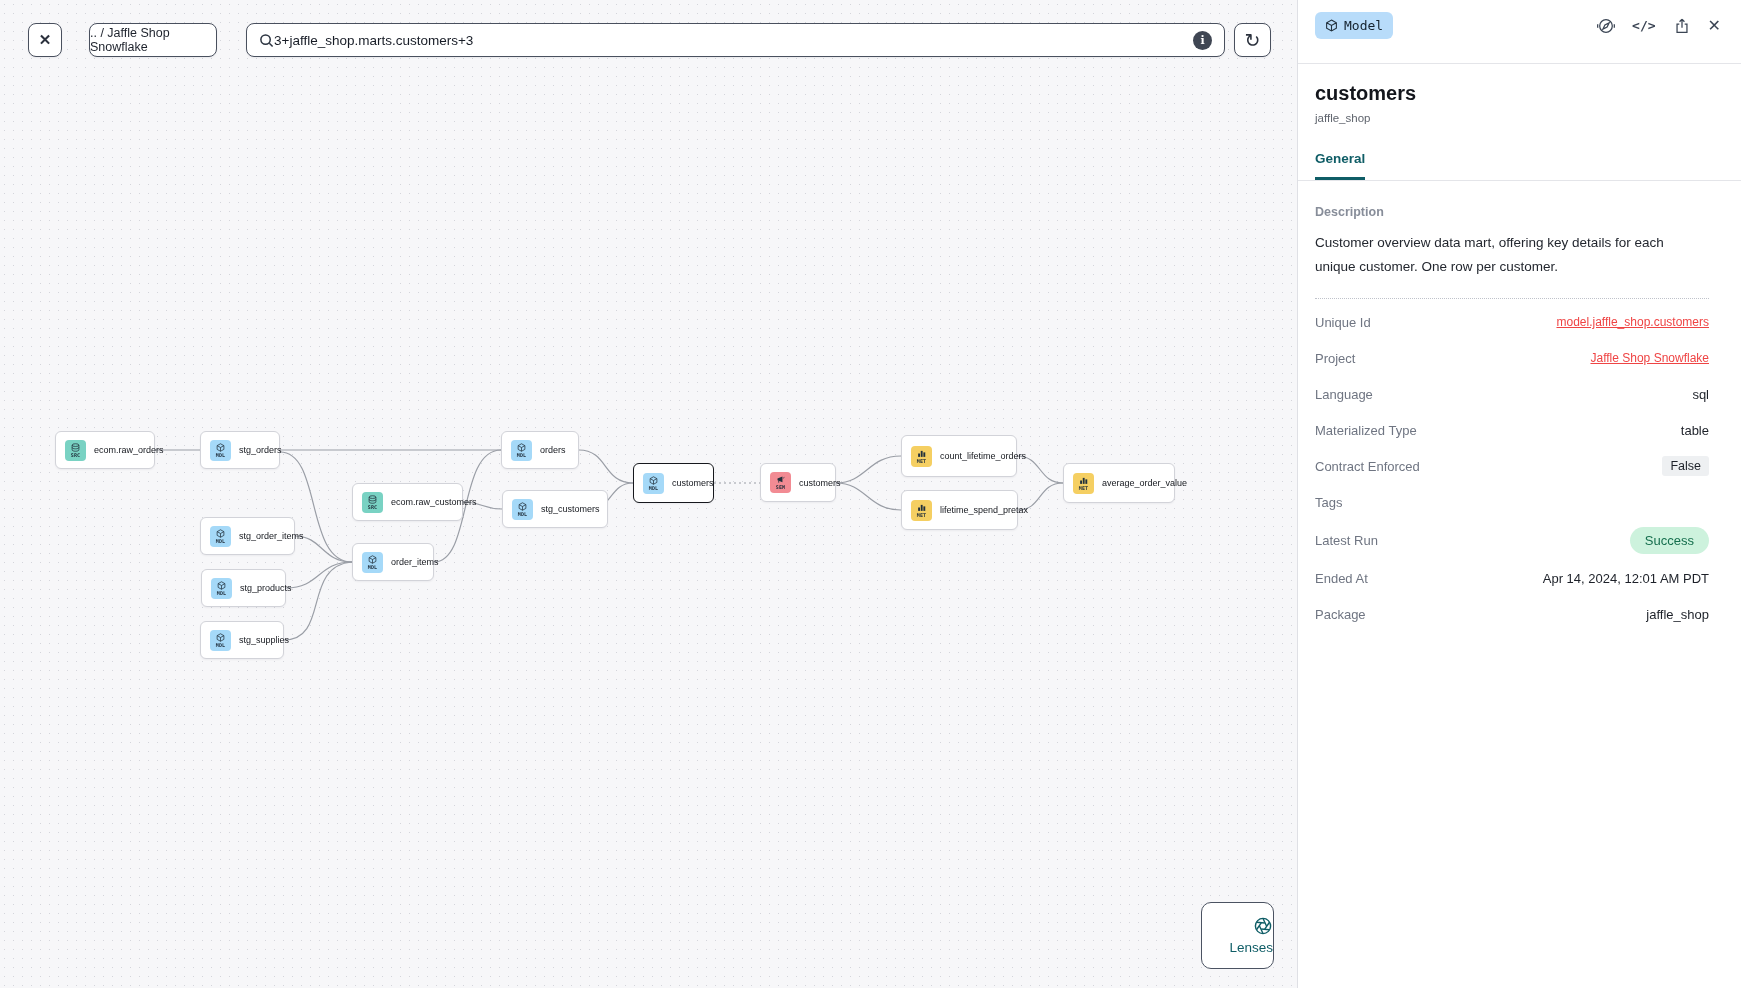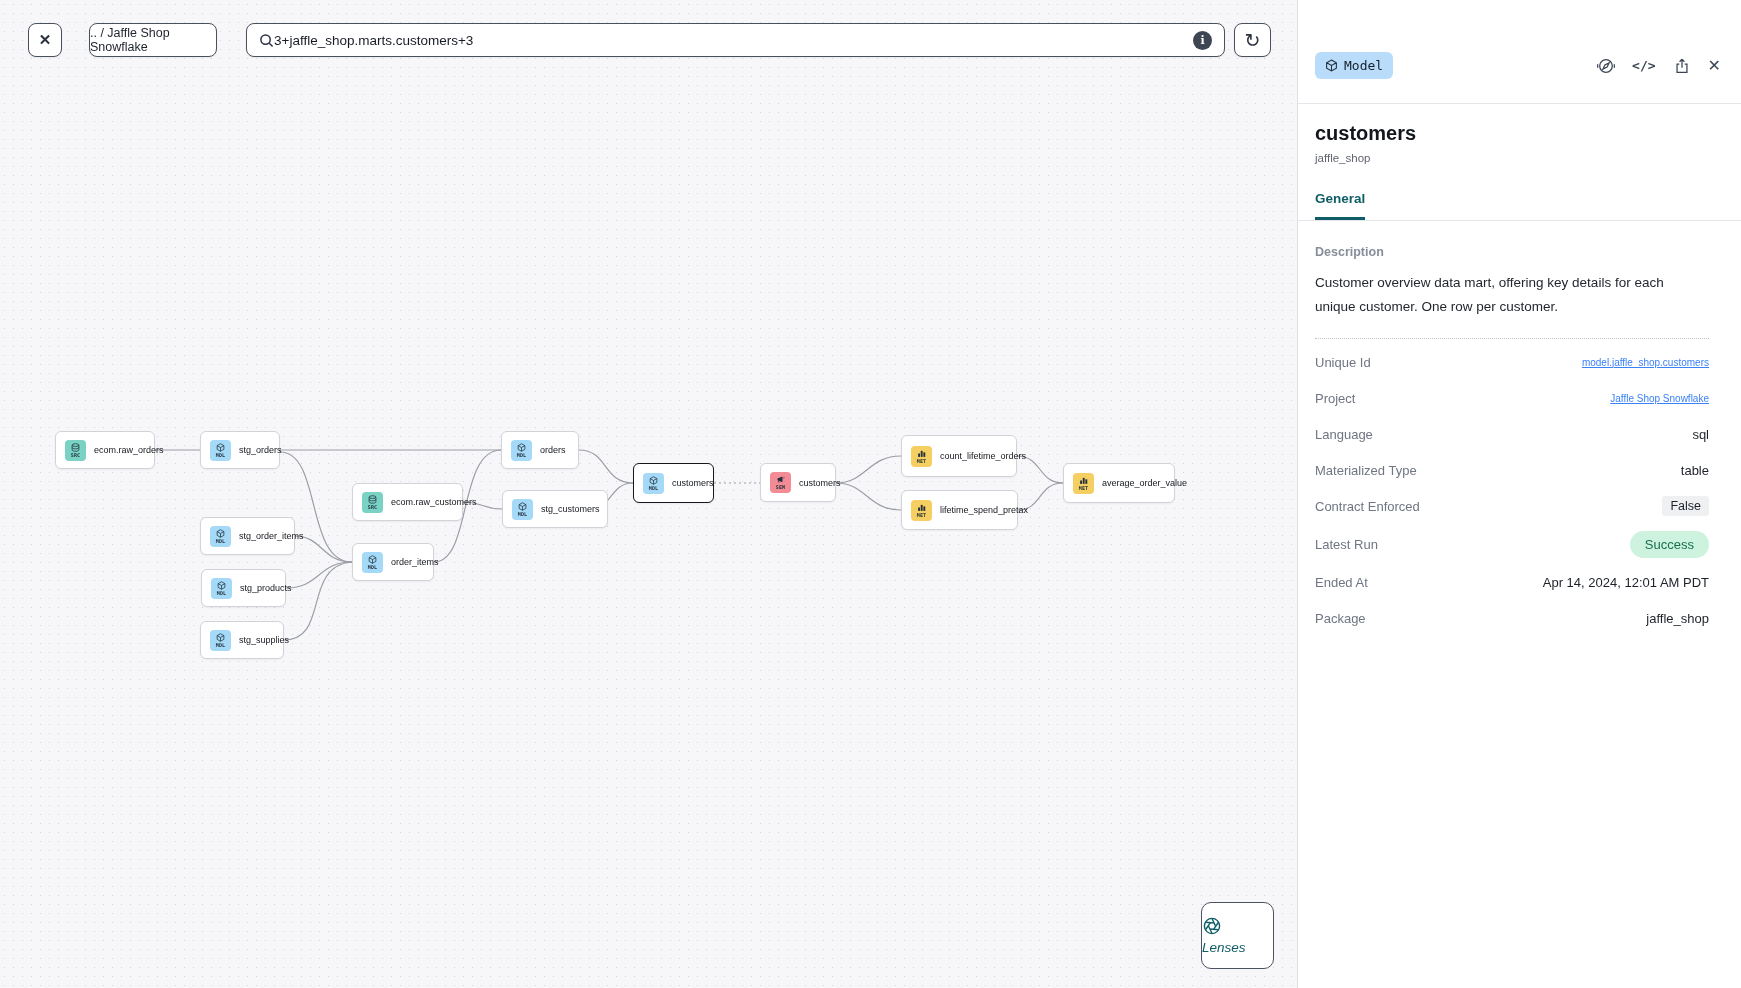--- a/index.html
+++ b/index.html
@@ -39,30 +39,30 @@
   .chip { min-width:21px; width:21px; height:21px; border-radius:4px; display:flex;
     flex-direction:column; align-items:center; justify-content:center; }
   .chip svg { width:9px; height:9px; display:block; }
   .chip b { font-size:5px; line-height:1; font-weight:700; color:#1d2b38; margin-top:1px;
     font-family:"DejaVu Sans Mono",monospace; letter-spacing:.2px; }
   .chip.src { background:#79d2c3; } .chip.mdl { background:#a5d9f8; }
   .chip.sem { background:#f28b93; } .chip.met { background:#f5cf62; }
 
   .lenses { position:absolute; left:1201px; top:902px; width:73px; height:67px;
     background:#fff; border:1.4px solid #4b5362; border-radius:10px; display:flex;
-    flex-direction:column; align-items:flex-start; justify-content:center; gap:4px;
-    cursor:pointer;font-style:italic; }
+    flex-direction:column; align-items:flex-end; justify-content:center; gap:4px;
+    cursor:pointer; }
   .lenses svg { width:20px; height:20px; }
   .lenses span { font-size:13.5px; color:#0f5d66; }
 
   
   .panel { width:444px; height:988px; background:#fff; border-left:1px solid #dfe0e5;
     display:flex; flex-direction:column; }
   .phead { height:64px; border-bottom:1px solid #e4e5e9; display:flex; align-items:center;
-    justify-content:space-between; padding:0 20px 12px 17px;margin-top:40px; }
+    justify-content:space-between; padding:0 20px 12px 17px; }
   .type-badge { background:#b8dcfa; color:#14222e; border-radius:6px; height:27px;
     padding:0 10px; display:flex; align-items:center; gap:6px;
     font-family:"DejaVu Sans Mono",monospace; font-size:13px; }
   .type-badge svg { width:13px; height:13px; }
   .hicons { display:flex; align-items:center; gap:17px; }
   .hicon { cursor:pointer; color:#3b4554; display:flex; align-items:center;
     font-size:14px; background:none; border:none; }
   .hicon svg { width:18px; height:18px; }
   .code-glyph { font-family:"DejaVu Sans Mono",monospace; font-weight:700; font-size:13px;
     color:#3b4554; }
@@ -78,21 +78,21 @@
 
   .content { padding:24px 32px 0 17px; }
   .dlabel { font-size:12.5px; font-weight:700; color:#878d99; }
   .dtext { margin-top:12px; font-size:13.5px; line-height:24px; color:#23272f;
     max-width:390px; }
   .dotted { border:none; border-top:1px dotted #bfc2ca; margin:19px 0 5px 0; }
   .row { height:36px; display:flex; align-items:center; justify-content:space-between; }
   .row.tall { height:40px; }
   .rlabel { font-size:13px; color:#6f7582; }
   .rvalue { font-size:13px; color:#1d2129; }
-  a.rlink { font-size:10px; color:#3b82f6; text-decoration:underline; cursor:pointer; }
+  a.rlink { font-size:12px; color:#ef4444; text-decoration:underline; cursor:pointer; }
   .copy-wrap { display:flex; align-items:center; gap:7px; }
   .copy-btn { background:none; border:none; cursor:pointer; color:#2a2f38; display:flex; }
   .copy-btn svg { width:14px; height:14px; }
   .badge-gray { background:#eef0f2; color:#1d2129; font-size:12.5px; padding:3px 8px;
     border-radius:3px; }
   .badge-success { background:#cdf2dd; color:#166f4e; font-size:13px; padding:6px 15px;
     border-radius:999px; cursor:pointer; }
 </style>
 </head>
 <body>
@@ -358,20 +358,24 @@
           <span class="rvalue">sql</span>
         </div>
         <div class="row">
           <span class="rlabel">Materialized Type</span>
           <span class="rvalue">table</span>
         </div>
         <div class="row">
           <span class="rlabel">Contract Enforced</span>
           <span class="badge-gray">False</span>
         </div>
+        <div class="row">
+          <span class="rlabel">Tags</span>
+          <span class="rvalue"></span>
+        </div>
         <div class="row tall">
           <span class="rlabel">Latest Run</span>
           <span class="badge-success">Success</span>
         </div>
         <div class="row">
           <span class="rlabel">Ended At</span>
           <span class="rvalue">Apr 14, 2024, 12:01 AM PDT</span>
         </div>
         <div class="row">
           <span class="rlabel">Package</span>

